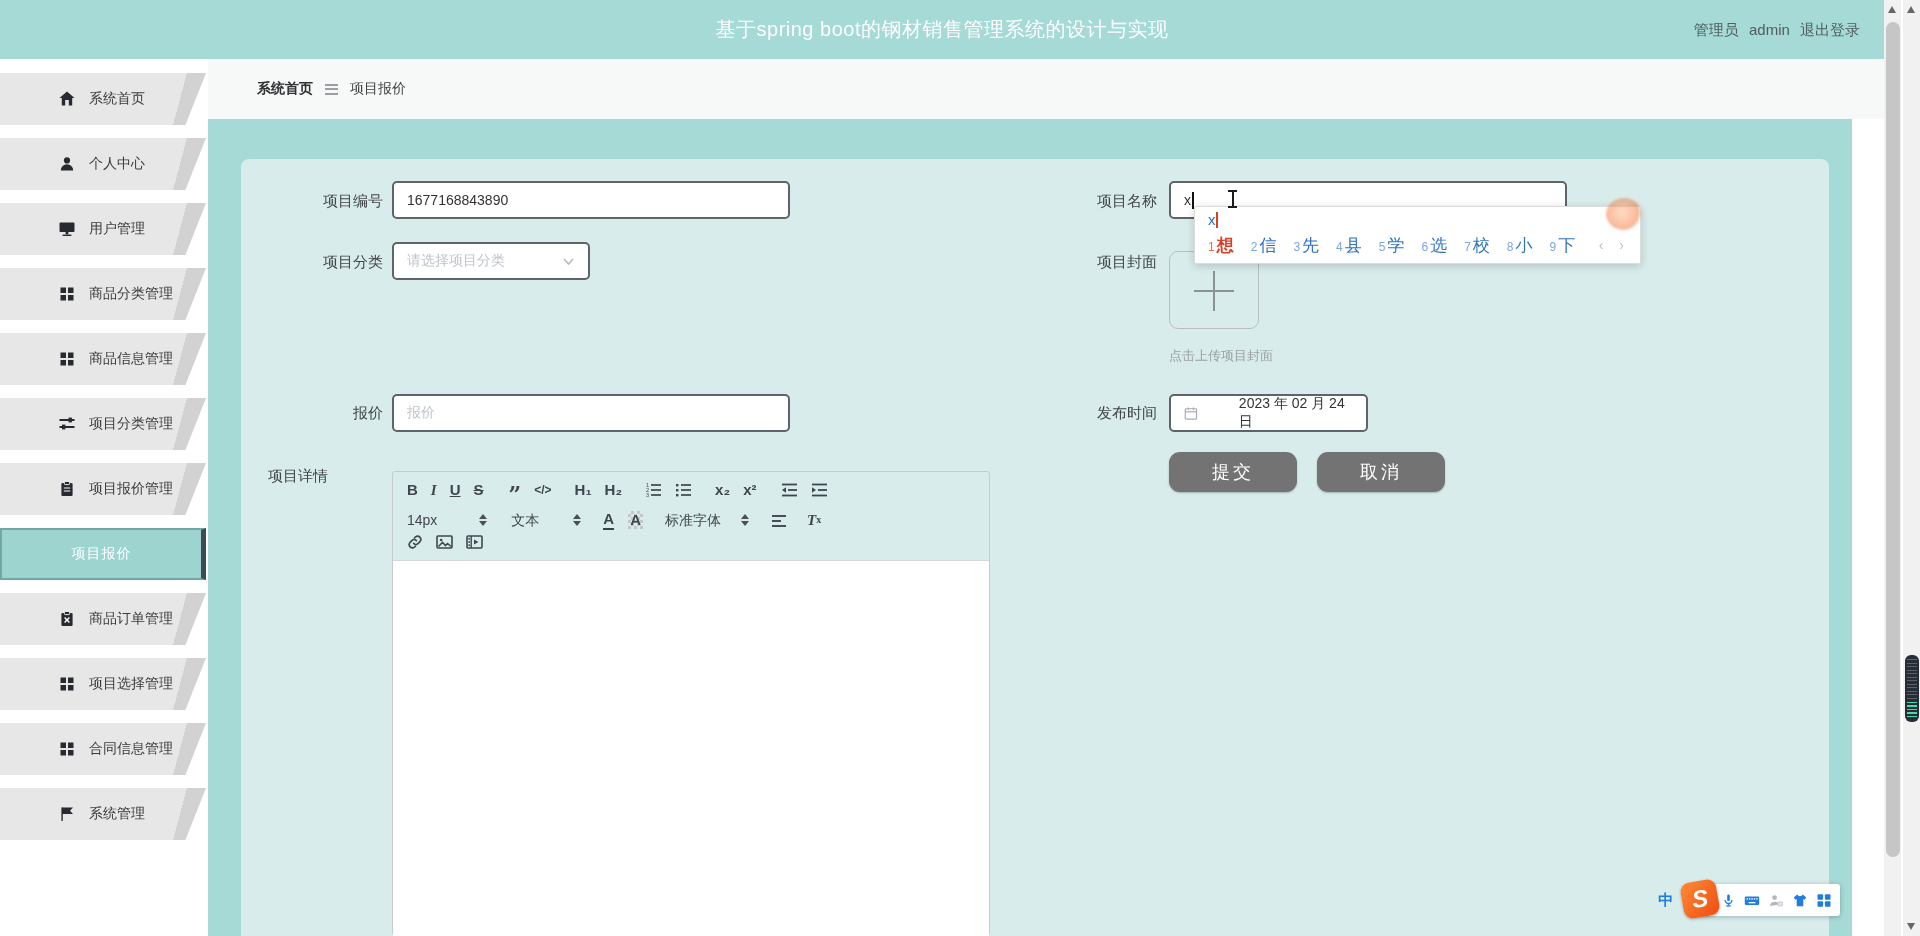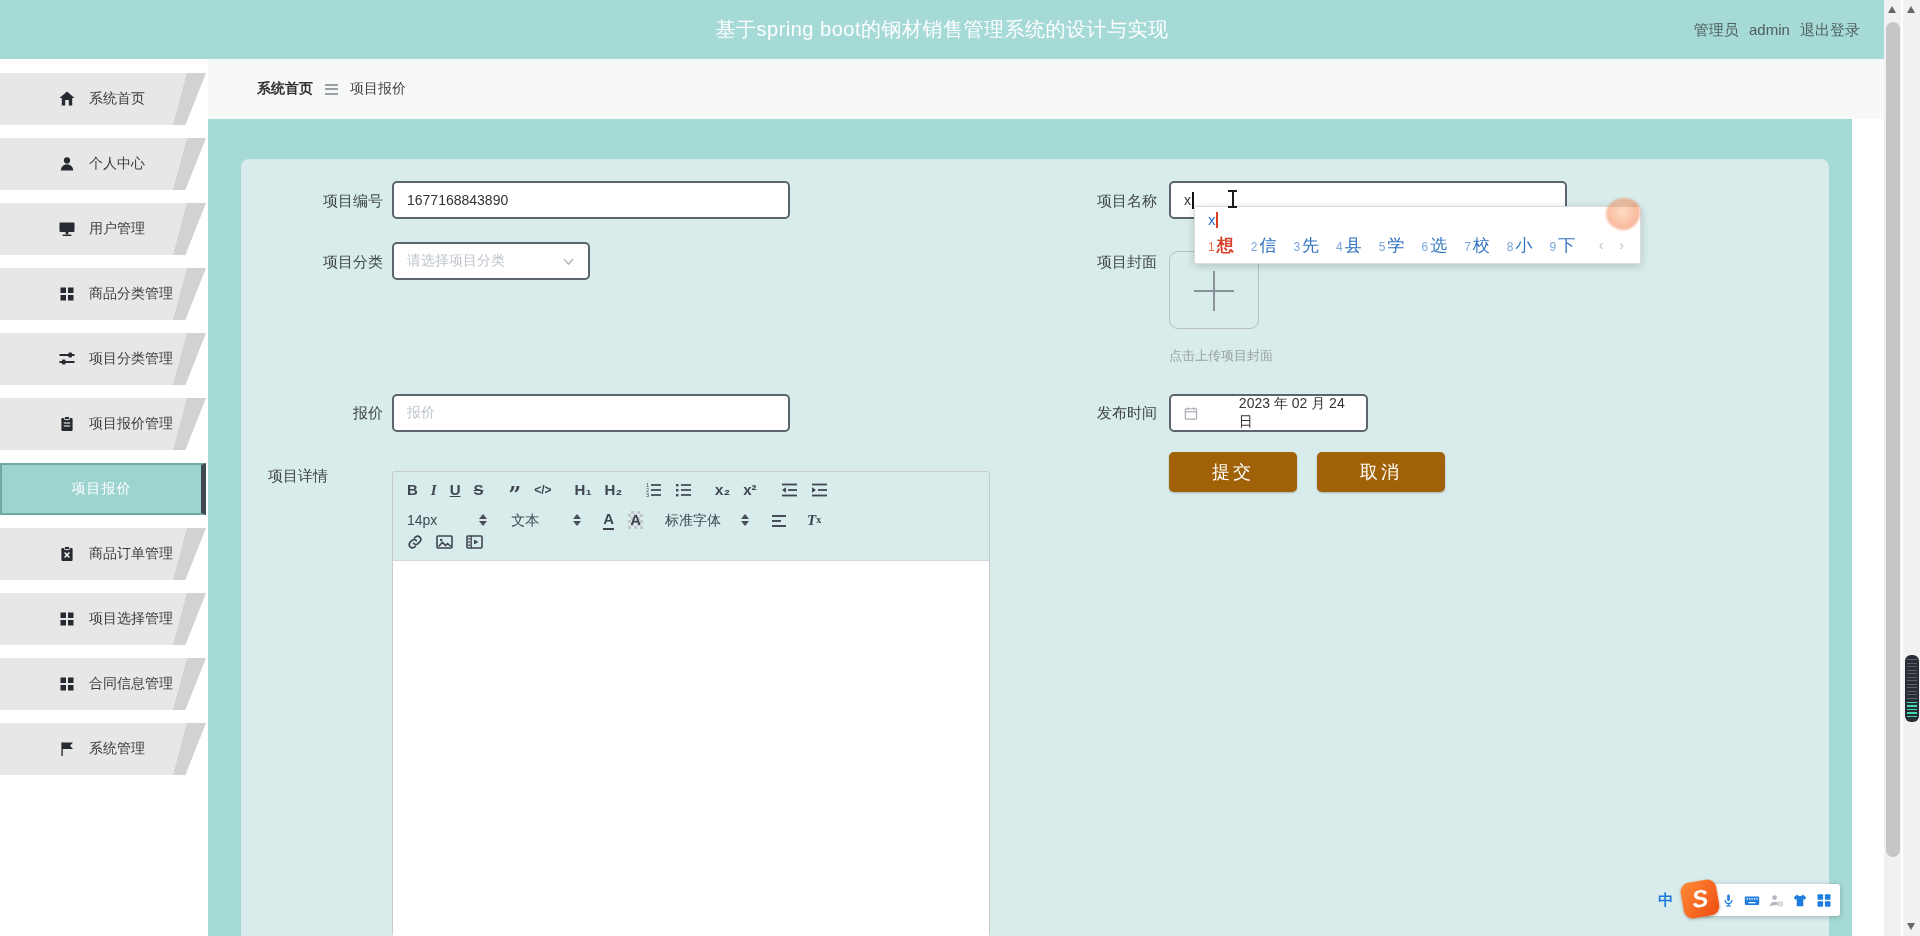--- a/index.html
+++ b/index.html
@@ -56,21 +56,21 @@
   #upload .plus-h, #upload .plus-v { position:absolute; background:#8b9297; }
   #upload .plus-h { left:24px; top:38px; width:40px; height:2px; }
   #upload .plus-v { left:43px; top:19px; width:2px; height:40px; }
   #upload-hint { left:1169px; top:347px; font-size:13px; color:#9aa0a0; }
 
   
   #date-field { cursor:pointer; }
   #date-field svg { margin-right:9px; }
 
   
-  .btn { border-radius:5px; background:#a16207; color:#fff; font-size:18px; letter-spacing:3px;
+  .btn { border-radius:11px; background:#737373; color:#fff; font-size:18px; letter-spacing:3px;
     display:flex; align-items:center; justify-content:center; cursor:pointer;
     box-shadow:0 1px 2px rgba(0,0,0,.25); }
 
   
   #editor { left:392px; top:471px; width:598px; height:465px; border:1px solid #c7cbce; border-radius:3px; }
   #toolbar { position:absolute; left:0; top:0; width:100%; height:89px; border-bottom:1px solid #d4d8da; }
   #editor-body { position:absolute; left:0; top:89px; width:100%; height:376px; background:#fff; cursor:text; }
   .tb-row { position:absolute; left:14px; display:flex; align-items:center; color:#40464f; }
   .tb { font-size:15px; color:#40464f; cursor:pointer; display:flex; align-items:center; line-height:18px; }
   .tb.b { font-weight:bold; }
@@ -181,20 +181,29 @@
     <div class="side-item">
       <svg class="ico" viewBox="0 0 18 18">
           <rect x="2.5" y="2.5" width="5.5" height="5.5" fill="#272b31"></rect>
           <rect x="10" y="2.5" width="5.5" height="5.5" fill="#272b31"></rect>
           <rect x="2.5" y="10" width="5.5" height="5.5" fill="#272b31"></rect>
           <rect x="10" y="10" width="5.5" height="5.5" fill="#272b31"></rect>
         </svg>
       <span class="txt">商品分类管理</span>
     </div>
 
+    <div class="side-item">
+      <svg class="ico" viewBox="0 0 18 18">
+          <rect x="2.5" y="2.5" width="5.5" height="5.5" fill="#272b31"></rect>
+          <rect x="10" y="2.5" width="5.5" height="5.5" fill="#272b31"></rect>
+          <rect x="2.5" y="10" width="5.5" height="5.5" fill="#272b31"></rect>
+          <rect x="10" y="10" width="5.5" height="5.5" fill="#272b31"></rect>
+        </svg>
+      <span class="txt">商品信息管理</span>
+    </div>
 
     <div class="side-item">
       <svg class="ico" viewBox="0 0 18 18">
           <g stroke="#272b31" stroke-width="1.8">
             <line x1="1.5" y1="5" x2="16.5" y2="5"></line>
             <line x1="1.5" y1="12" x2="16.5" y2="12"></line>
           </g>
           <rect x="10.5" y="2.6" width="3.4" height="4.8" fill="#272b31"></rect>
           <rect x="4" y="9.6" width="3.4" height="4.8" fill="#272b31"></rect>
         </svg>

